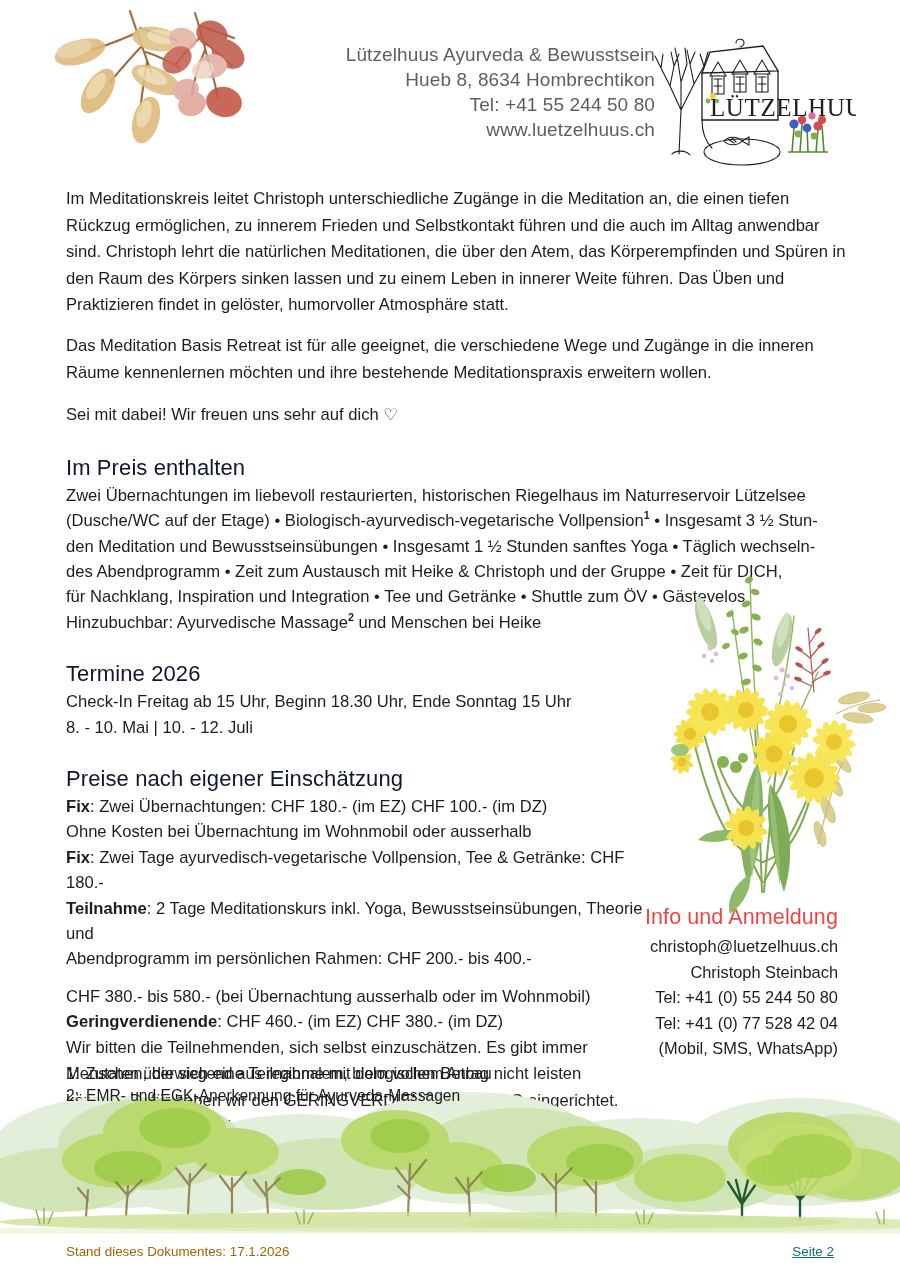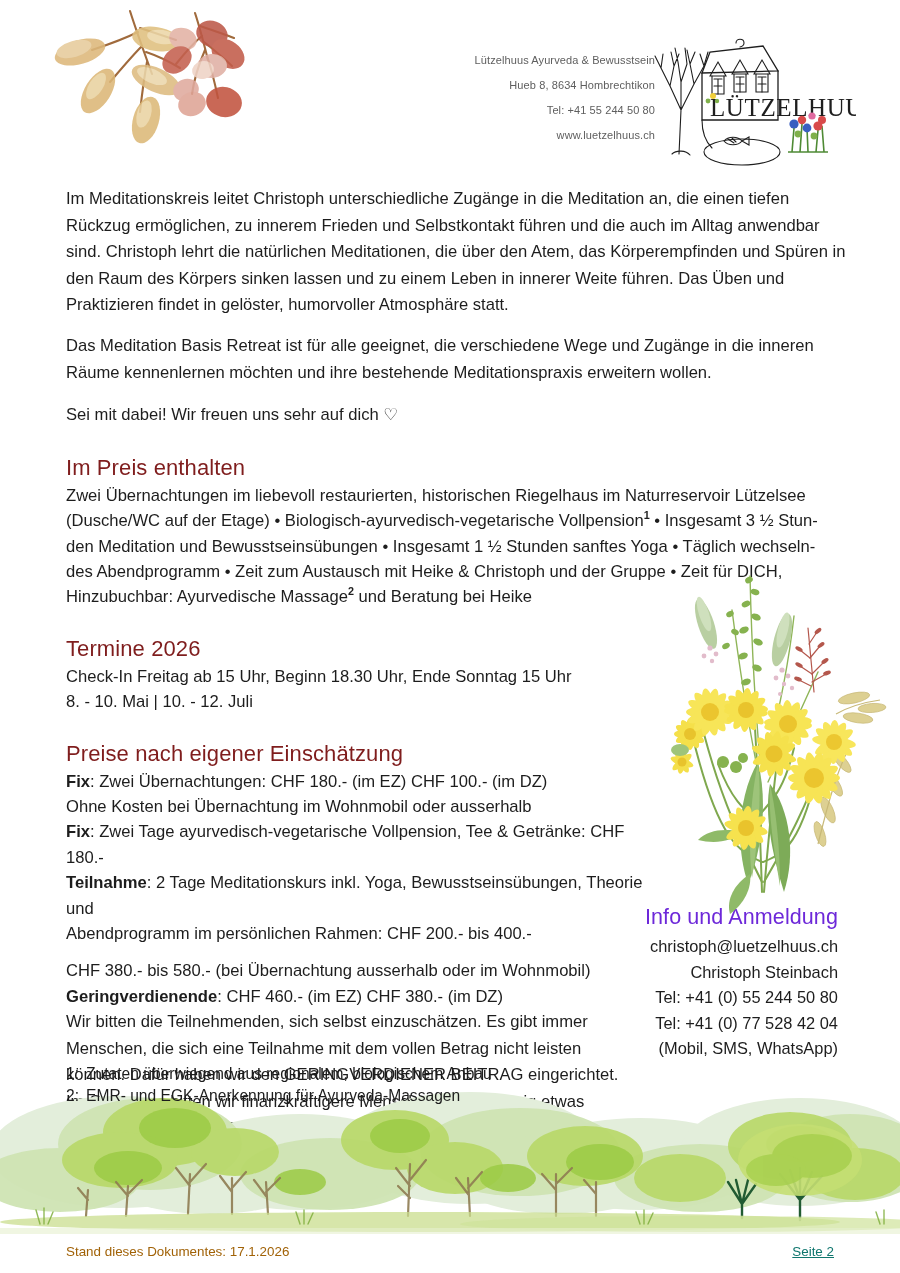--- a/index.html
+++ b/index.html
@@ -30,23 +30,23 @@
   .branch-art {
     position: absolute;
     left: 52px;
     top: 8px;
     width: 236px;
     height: 150px;
   }
   .header-contact {
     position: absolute;
     right: 245px;
-    top: 48px;
+    top: 42px;
     text-align: right;
-    font-size: 11px;
+    font-size: 19px;
     line-height: 25px;
     color: #5e5e5e;
     letter-spacing: 0.1px;
   }
   .header-contact div { white-space: nowrap; }
 
   .logo-art {
     position: absolute;
     left: 650px;
     top: 24px;
@@ -65,21 +65,21 @@
     margin: 0 0 14px 0;
     font-size: 16.6px;
     line-height: 26.6px;
     color: #1d1d1d;
   }
   p.para.tight { margin-bottom: 12px; margin-top: 16px; }
   h2.section {
     margin: 0 0 2px 0;
     font-size: 22px;
     font-weight: normal;
-    color: #7f1d1d;
+    color: #0f172a;
     letter-spacing: 0.1px;
   }
   .section-block { margin-top: 26px; }
   .block-lines {
     font-size: 16.6px;
     line-height: 25.4px;
     color: #1d1d1d;
   }
   .block-lines .ln { display: block; }
   .narrow { width: 560px; }
@@ -99,21 +99,21 @@
   .info-box {
     position: absolute;
     right: 62px;
     top: 905px;
     width: 290px;
     text-align: right;
   }
   .info-box .info-title {
     font-size: 21.5px;
     font-weight: normal;
-    color: #6d28d9;
+    color: #ef4444;
     margin: 0 0 4px 0;
     letter-spacing: 0.1px;
   }
   .info-box .info-line {
     font-size: 16.4px;
     line-height: 25.6px;
     color: #1d1d1d;
     display: block;
     white-space: nowrap;
   }
@@ -291,21 +291,22 @@
     <p class="para">Das Meditation Basis Retreat ist für alle geeignet, die verschiedene Wege und Zugänge in die inneren Räume kennenlernen möchten und ihre bestehende Meditationspraxis erweitern wollen.</p>
     <p class="para tight">Sei mit dabei! Wir freuen uns sehr auf dich ♡</p>
 
     <div class="section-block">
       <h2 class="section">Im Preis enthalten</h2>
       <div class="block-lines">
         <span class="ln">Zwei Übernachtungen im liebevoll restaurierten, historischen Riegelhaus im Naturreservoir Lützelsee</span>
         <span class="ln"><span>(Dusche/WC auf der Etage) • Biologisch-ayurvedisch-vegetarische Vollpension</span><sup>1</sup><span> • Insgesamt 3 ½ Stun-</span></span>
         <span class="ln">den Meditation und Bewusstseinsübungen • Insgesamt 1 ½ Stunden sanftes Yoga • Täglich wechseln-</span>
         <span class="ln">des Abendprogramm • Zeit zum Austausch mit Heike &amp; Christoph und der Gruppe • Zeit für DICH,</span>
-        <span class="ln"><span>Hinzubuchbar: Ayurvedische Massage</span><sup>2</sup><span> und Beratung bei Heike</span></span>
+        <span class="ln">für Nachklang, Inspiration und Integration • Tee und Getränke • Shuttle zum ÖV • Gästevelos</span>
+        <span class="ln"><span>Hinzubuchbar: Ayurvedische Massage</span><sup>2</sup><span> und Menschen bei Heike</span></span>
       </div>
     </div>
 
     <div class="section-block">
       <h2 class="section">Termine 2026</h2>
       <div class="block-lines medium">
         <span class="ln">Check-In Freitag ab 15 Uhr, Beginn 18.30 Uhr, Ende Sonntag 15 Uhr</span>
         <span class="ln">8. - 10. Mai | 10. - 12. Juli</span>
       </div>
     </div>

